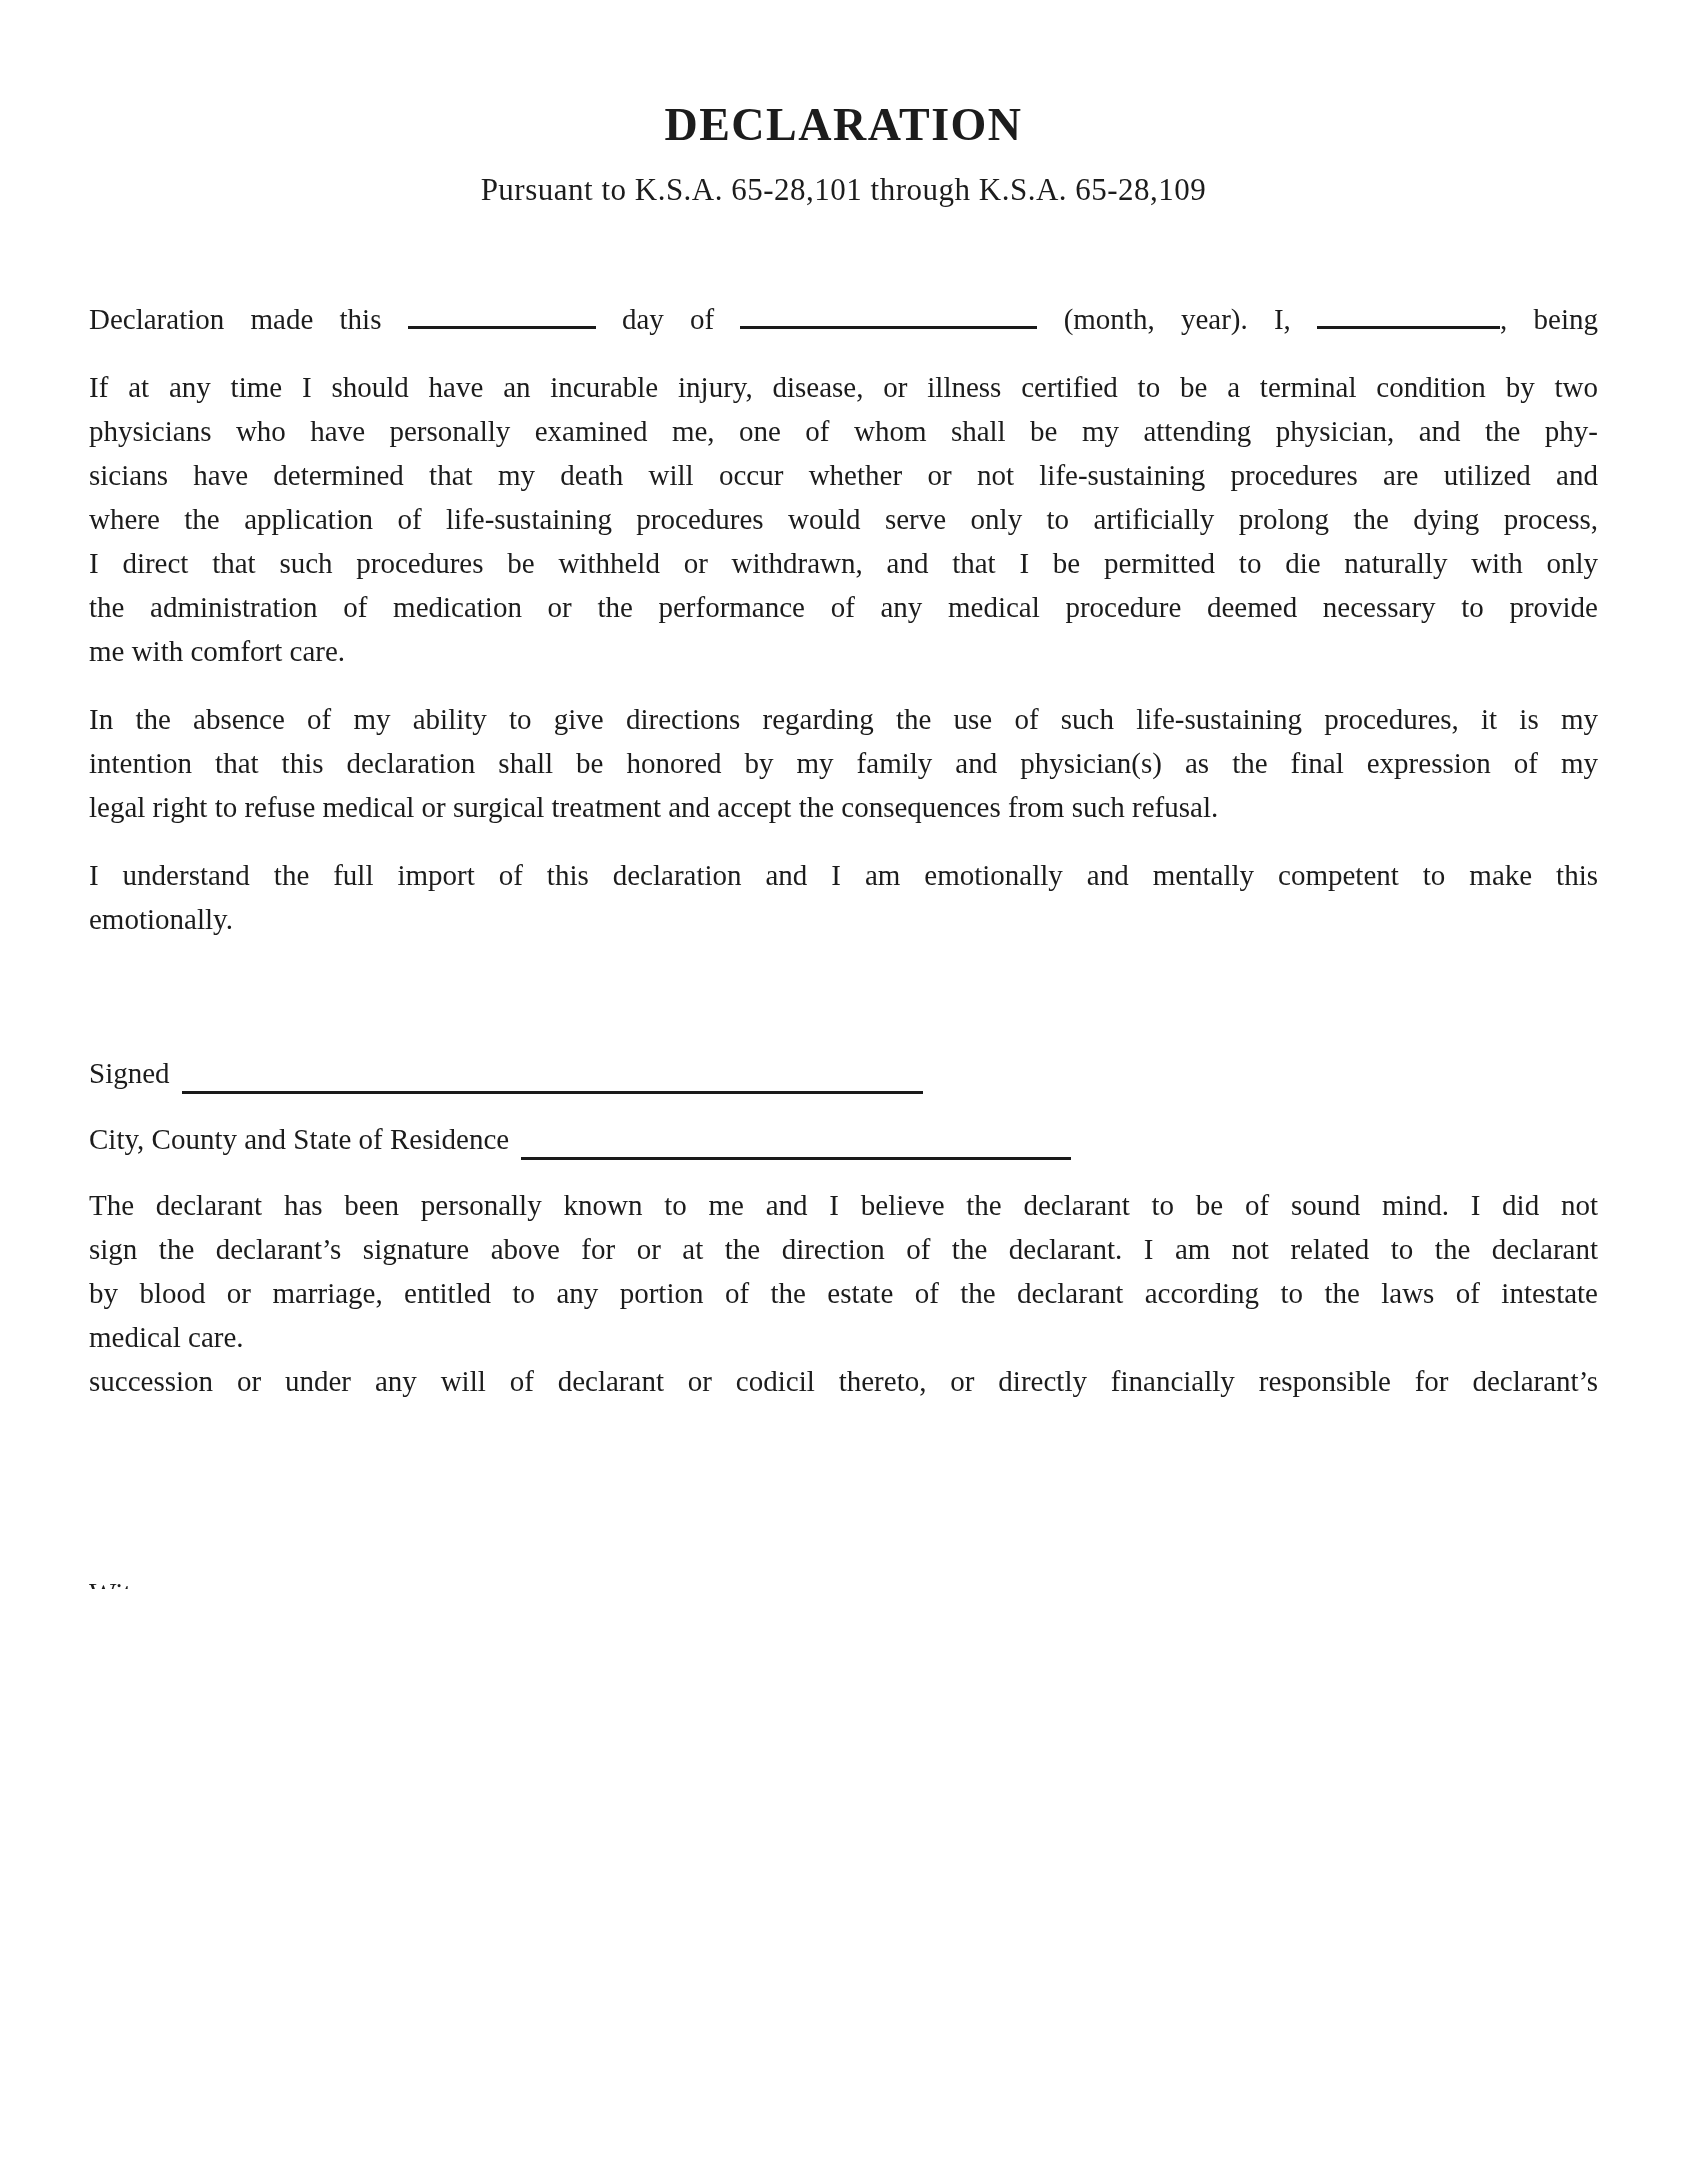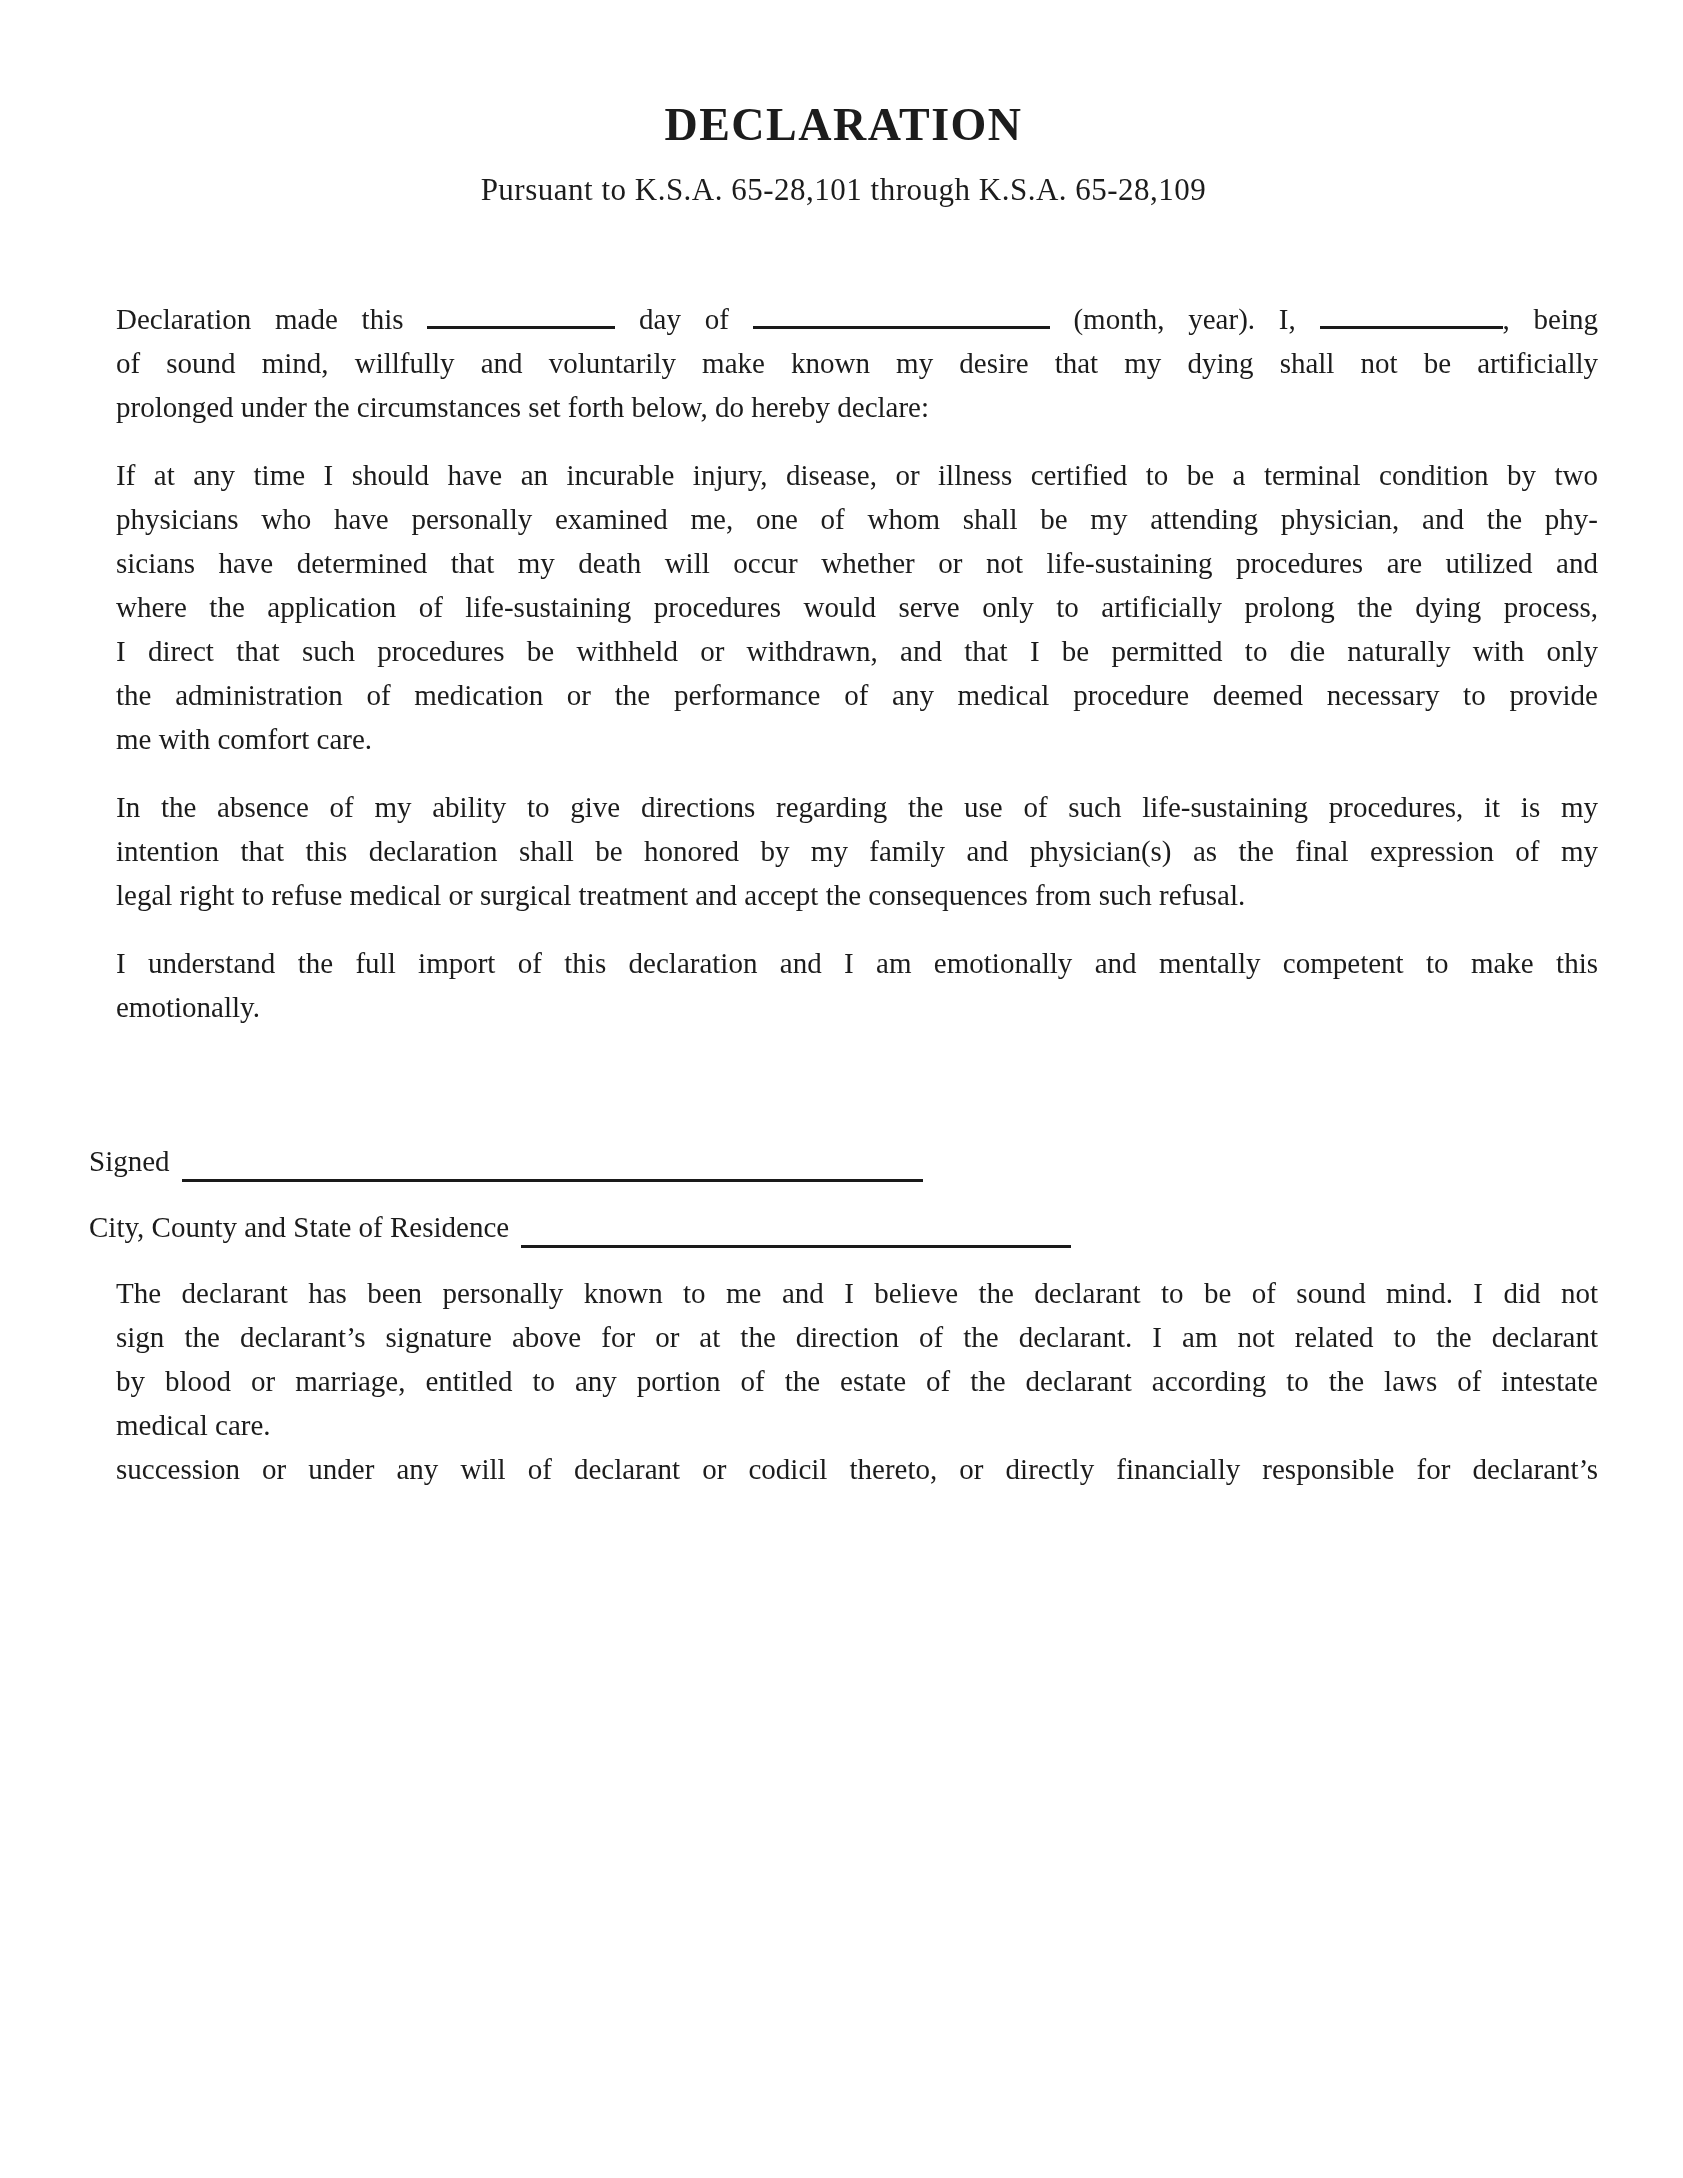--- a/index.html
+++ b/index.html
@@ -34,21 +34,21 @@
 
   .doc-body {
     margin-top: 87px;
     font-size: 29px;
     line-height: 44px;
   }
 
   .para { margin: 0 0 24px 0; }
 
   
-  .line { text-align: justify; text-align-last: justify; margin-left: 27px; }
+  .line { text-align: justify; text-align-last: justify; }
   .line.last { text-align-last: left; }
 
   
   .blank {
     display: inline-block;
     height: 28px;
     border-bottom: 3px solid #1a1a1a;
     vertical-align: baseline;
   }
   .blank-day   { width: 188px; }
@@ -86,24 +86,20 @@
 
     <div class="para">
       <div class="line">
         <span>Declaration made this</span>
         <span class="blank blank-day"></span>
         <span>day of</span>
         <span class="blank blank-month"></span>
         <span>(month, year). I,</span>
         <span class="blank blank-name"></span><span>, being</span>
       </div>
-      <div>
-          <div class="line">of sound mind, willfully and voluntarily make known my desire that my dying shall not be artificially</div>
-          <div class="line last">prolonged under the circumstances set forth below, do hereby declare:</div>
-        </div>
     </div>
 
     <div class="para">
         <div class="line">If at any time I should have an incurable injury, disease, or illness certified to be a terminal condition by two</div>
         <div class="line">physicians who have personally examined me, one of whom shall be my attending physician, and the phy-</div>
         <div class="line">sicians have determined that my death will occur whether or not life-sustaining procedures are utilized and</div>
         <div class="line">where the application of life-sustaining procedures would serve only to artificially prolong the dying process,</div>
         <div class="line">I direct that such procedures be withheld or withdrawn, and that I be permitted to die naturally with only</div>
         <div class="line">the administration of medication or the performance of any medical procedure deemed necessary to provide</div>
         <div class="line last">me with comfort care.</div>

